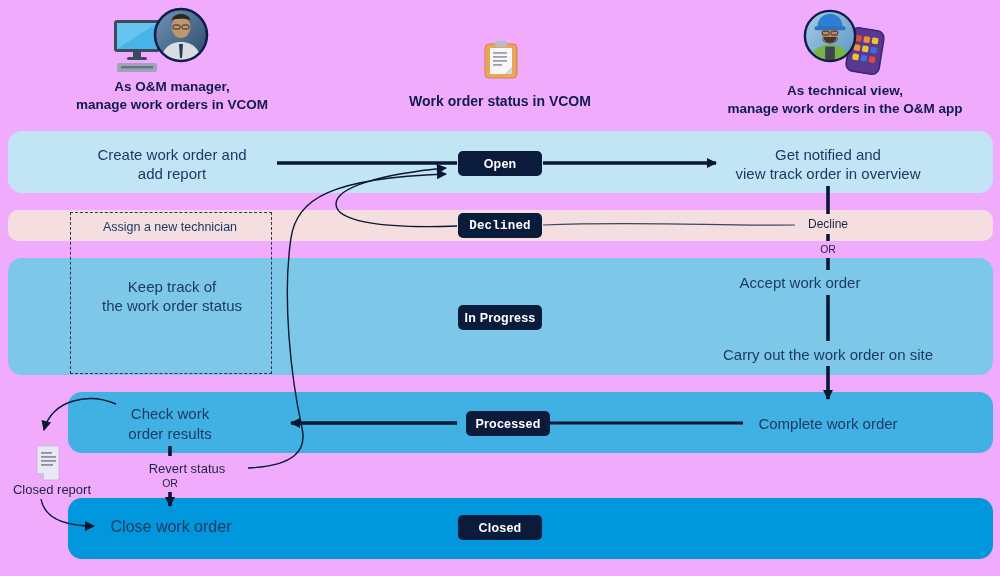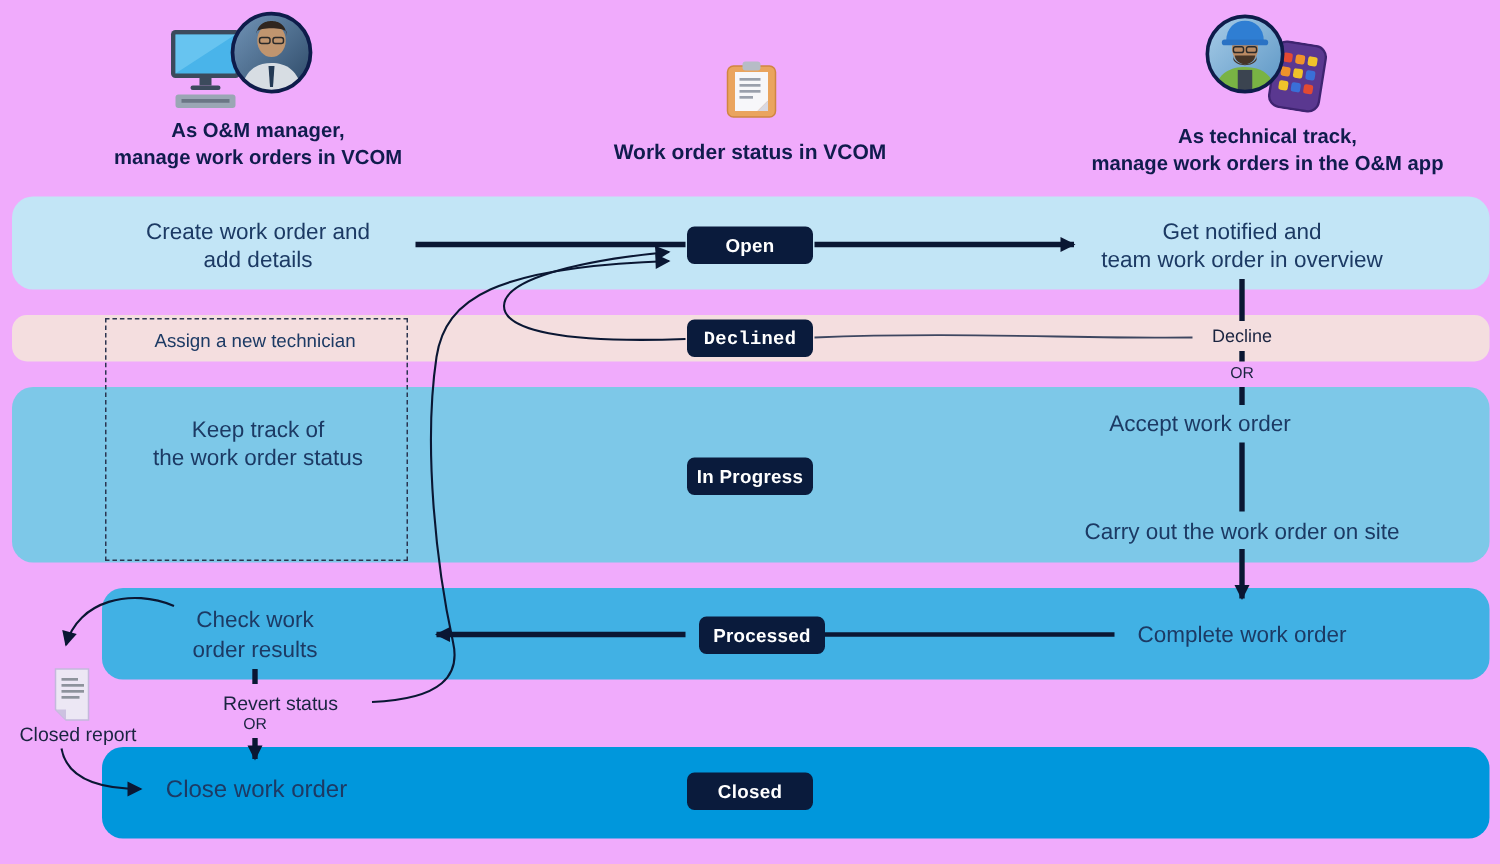--- a/index.html
+++ b/index.html
@@ -128,39 +128,39 @@
   </div>
 
   <div class="hdr-title" style="left:172px;top:78px;">
     <span>As O&amp;M manager,</span>
     <span>manage work orders in VCOM</span>
   </div>
   <div class="hdr-title" style="left:500px;top:92px;font-size:14px;">
     <span>Work order status in VCOM</span>
   </div>
   <div class="hdr-title" style="left:845px;top:82px;">
-    <span>As technical track,</span>
+    <span>As technical view,</span>
     <span>manage work orders in the O&amp;M app</span>
   </div>
 
   <div class="band band-open"></div>
   <div class="band band-declined"></div>
   <div class="band band-inprogress"></div>
   <div class="band band-processed"></div>
   <div class="band band-closed"></div>
 
   <div class="dotted-box"></div>
 
   <div class="txt" style="left:172px;top:145px;">
     <span>Create work order and</span>
-    <span>add details</span>
+    <span>add report</span>
   </div>
   <div class="txt" style="left:828px;top:145px;">
     <span>Get notified and</span>
-    <span>team work order in overview</span>
+    <span>view track order in overview</span>
   </div>
 
   <div class="txt" style="left:170px;top:218px;font-size:12.5px;">Assign a new technician</div>
   <div class="annot" style="left:828px;top:217px;font-size:12px;">Decline</div>
   <div class="annot" style="left:828px;top:243px;font-size:10.5px;">OR</div>
 
   <div class="txt" style="left:172px;top:277px;">
     <span>Keep track of</span>
     <span>the work order status</span>
   </div>

